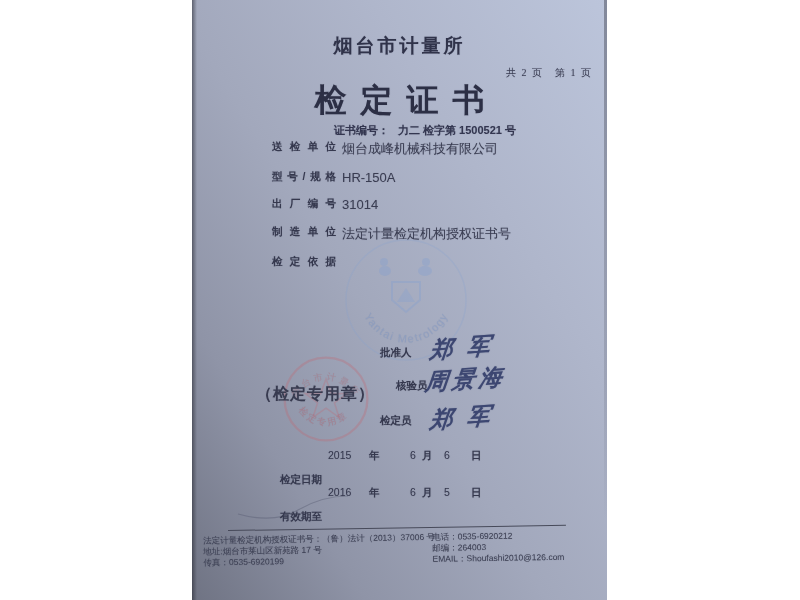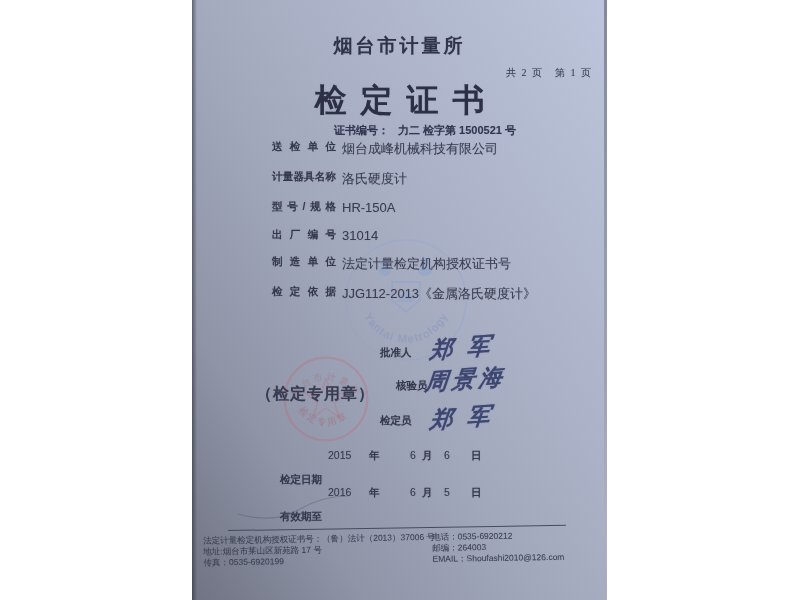--- a/index.html
+++ b/index.html
@@ -102,38 +102,33 @@
         <textPath href="#wmArc" startOffset="6">Yantai Metrology</textPath>
       </text>
     </svg>
 
     <div class="fields">
       <div class="field-row">
         <span class="field-label">送检单位</span>
         <span class="field-value">烟台成峰机械科技有限公司</span>
       </div>
       <div class="field-row">
-        <span class="field-label">计量器具名称</span>
-        <span class="field-value">洛氏硬度计</span>
-      </div>
-      <div class="field-row">
         <span class="field-label">型号/规格</span>
         <span class="field-value">HR-150A</span>
       </div>
       <div class="field-row">
         <span class="field-label">出厂编号</span>
         <span class="field-value">31014</span>
       </div>
       <div class="field-row">
         <span class="field-label">制造单位</span>
         <span class="field-value">法定计量检定机构授权证书号</span>
       </div>
       <div class="field-row">
         <span class="field-label">检定依据</span>
-        <span class="field-value">JJG112-2013《金属洛氏硬度计》</span>
       </div>
     </div>
 
     <svg class="red-seal" width="92" height="92" viewBox="0 0 120 120">
       <circle cx="60" cy="60" r="54" fill="none" stroke="rgba(195,100,110,0.30)" stroke-width="3"></circle>
       <polygon points="60,34 67,53 87,53 71,65 77,84 60,72 43,84 49,65 33,53 53,53" fill="none" stroke="rgba(195,100,110,0.28)" stroke-width="2"></polygon>
       <path id="sealTop" d="M 18 66 A 44 44 0 0 1 102 66" fill="none"></path>
       <text font-size="12" letter-spacing="4" fill="rgba(195,100,110,0.30)">
         <textPath href="#sealTop" startOffset="8">烟台市计量所</textPath>
       </text>

